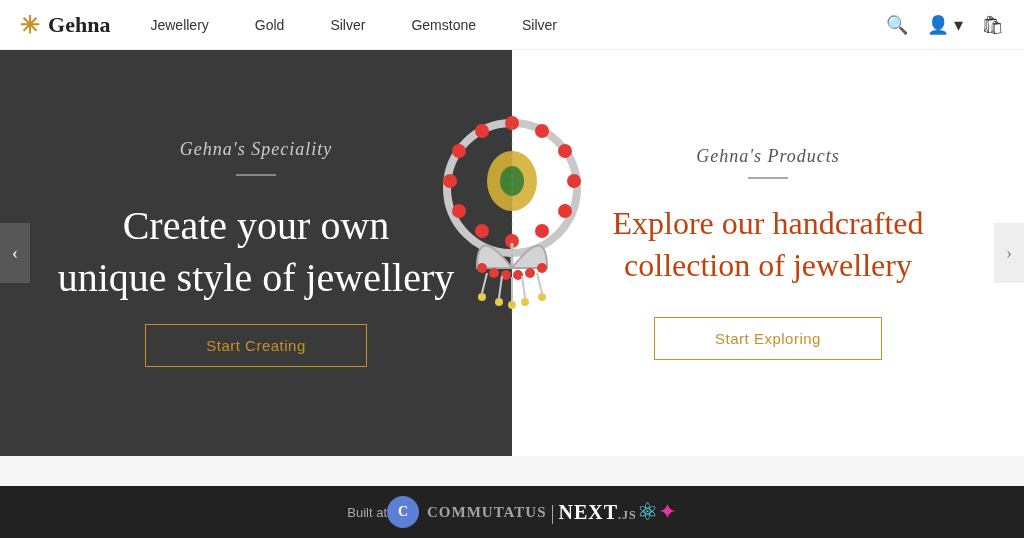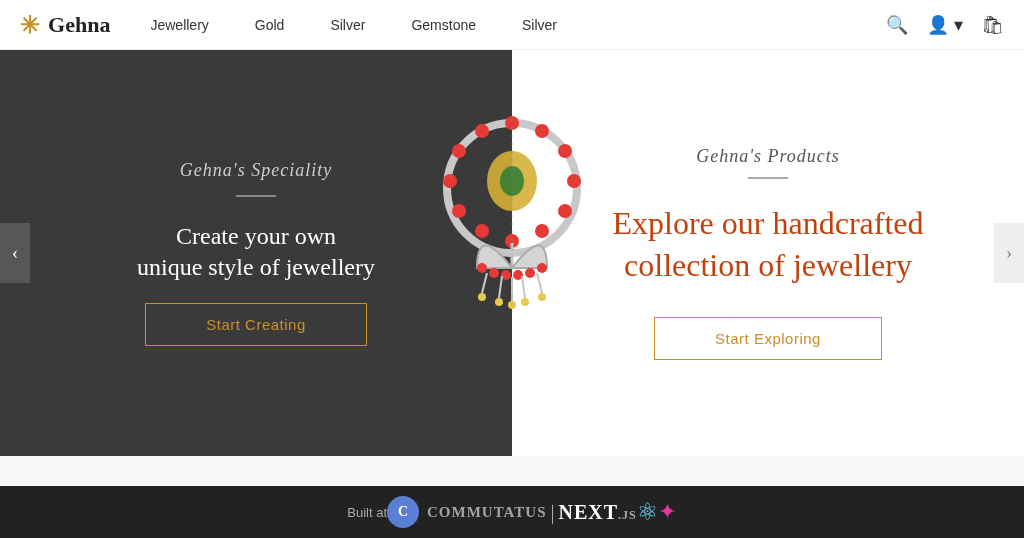--- a/index.html
+++ b/index.html
@@ -47,21 +47,21 @@
       padding: 40px; text-align: center; position: relative;
     }
 
     .speciality-label {
       color: #ccc; font-size: 18px; font-style: italic; margin-bottom: 14px; letter-spacing: 1px;
     }
     .speciality-divider {
       width: 40px; height: 2px; background: #888; margin: 0 auto 24px;
     }
     .hero-main-text {
-      color: #fff; font-size: 24px; line-height: 1.3; margin-bottom: 20px;
+      color: #fff; font-size: 40px; line-height: 1.3; margin-bottom: 20px;
     }
 
     .products-label {
       color: #555; font-size: 18px; font-style: italic; margin-bottom: 10px; letter-spacing: 1px;
     }
     .products-divider {
       width: 40px; height: 2px; background: #aaa; margin: 0 auto 24px;
     }
     .hero-products-text {
       color: #c2410c; font-size: 32px; line-height: 1.3; margin-bottom: 30px;

